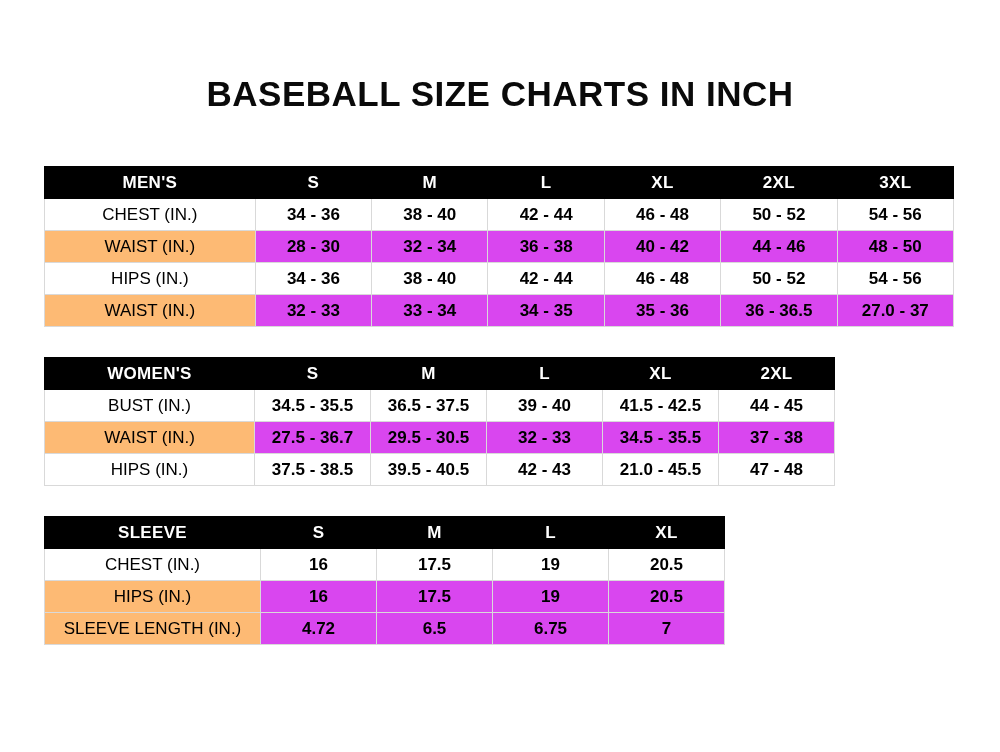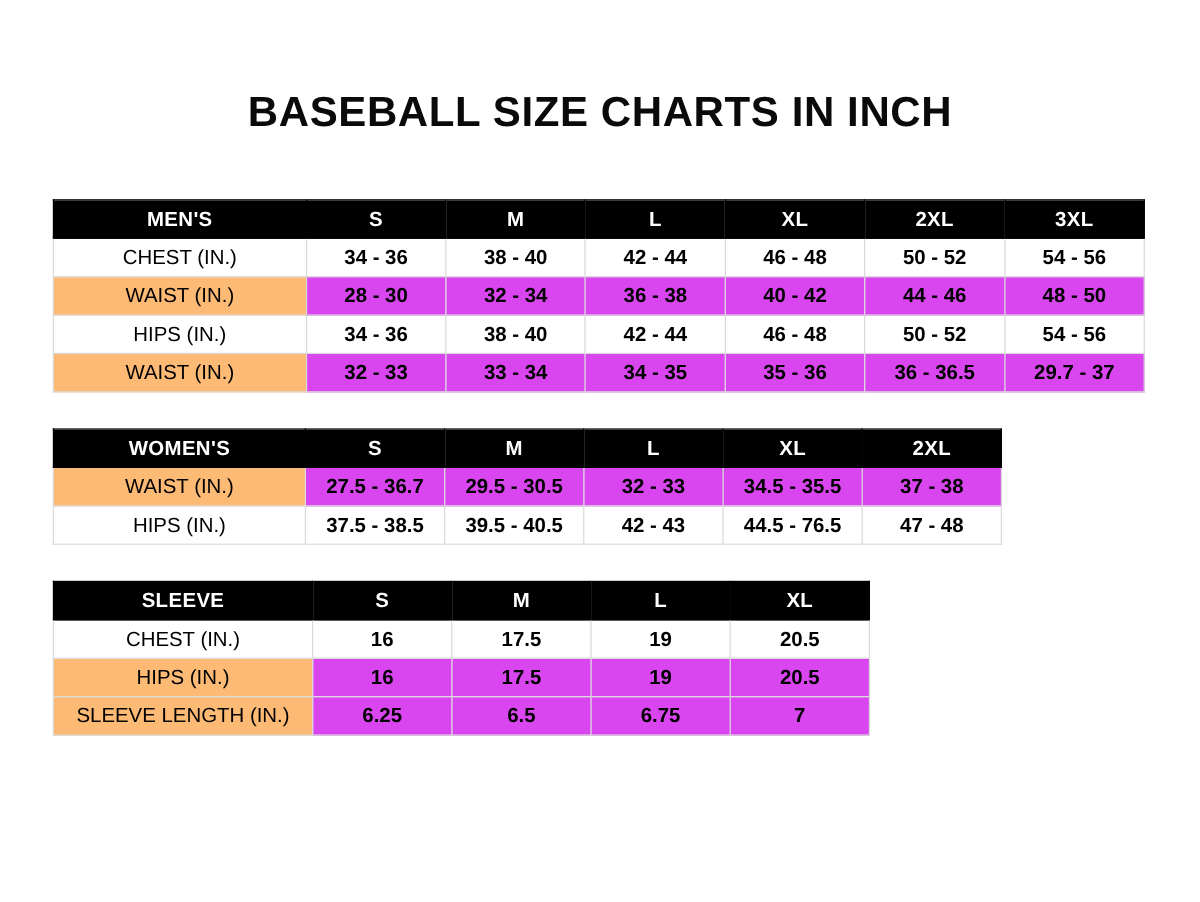--- a/index.html
+++ b/index.html
@@ -147,21 +147,21 @@
           <td>50 - 52</td>
           <td>54 - 56</td>
         </tr>
         <tr class="alt">
           <td class="rowlabel">WAIST (IN.)</td>
           <td>32 - 33</td>
           <td>33 - 34</td>
           <td>34 - 35</td>
           <td>35 - 36</td>
           <td>36 - 36.5</td>
-          <td>29.7 - 37</td>
+          <td>27.0 - 37</td>
         </tr>
       </tbody>
     </table>
 
     <div class="spacer-sm"></div>
 
     <table class="women">
       <colgroup>
         <col class="c0">
           <col class="cx">
@@ -174,34 +174,42 @@
         <tr>
           <th class="label-head">WOMEN'S</th>
           <th>S</th>
           <th>M</th>
           <th>L</th>
           <th>XL</th>
           <th>2XL</th>
         </tr>
       </thead>
       <tbody>
+        <tr>
+          <td class="rowlabel">BUST (IN.)</td>
+          <td>34.5 - 35.5</td>
+          <td>36.5 - 37.5</td>
+          <td>39 - 40</td>
+          <td>41.5 - 42.5</td>
+          <td>44 - 45</td>
+        </tr>
         <tr class="alt">
           <td class="rowlabel">WAIST (IN.)</td>
           <td>27.5 - 36.7</td>
           <td>29.5 - 30.5</td>
           <td>32 - 33</td>
           <td>34.5 - 35.5</td>
           <td>37 - 38</td>
         </tr>
         <tr>
           <td class="rowlabel">HIPS (IN.)</td>
           <td>37.5 - 38.5</td>
           <td>39.5 - 40.5</td>
           <td>42 - 43</td>
-          <td>44.5 - 76.5</td>
+          <td>21.0 - 45.5</td>
           <td>47 - 48</td>
         </tr>
       </tbody>
     </table>
 
     <div class="spacer-md"></div>
 
     <table class="youth">
       <colgroup>
         <col class="c0">
@@ -229,21 +237,21 @@
         </tr>
         <tr class="alt">
           <td class="rowlabel">HIPS (IN.)</td>
           <td>16</td>
           <td>17.5</td>
           <td>19</td>
           <td>20.5</td>
         </tr>
         <tr class="alt">
           <td class="rowlabel">SLEEVE LENGTH (IN.)</td>
-          <td>6.25</td>
+          <td>4.72</td>
           <td>6.5</td>
           <td>6.75</td>
           <td>7</td>
         </tr>
       </tbody>
     </table>
 
   </div>
 </div>
 

